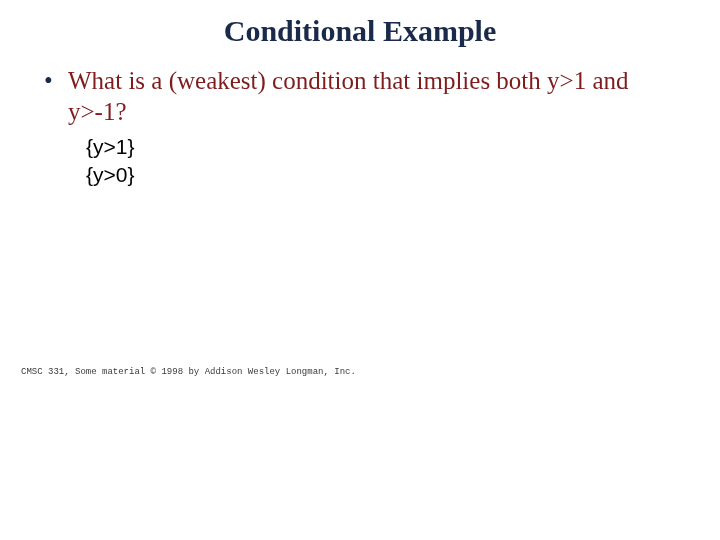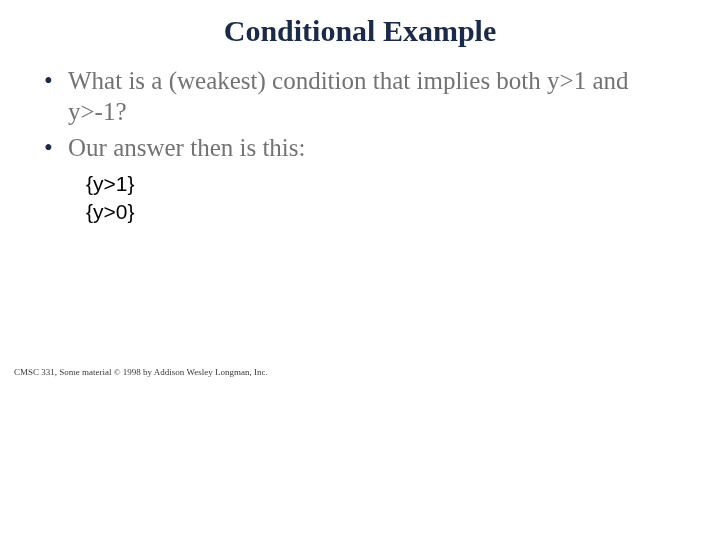--- a/index.html
+++ b/index.html
@@ -33,21 +33,21 @@
     list-style: none;
     margin: 0;
     padding: 0;
   }
   ul.bullets > li {
     position: relative;
     padding-left: 28px;
     font-size: 25px;
     line-height: 1.22;
     margin-bottom: 6px;
-    color: #737373;
+    color: #7f1d1d;
   }
   ul.bullets > li::before {
     content: "•";
     position: absolute;
     left: 4px;
     top: 0;
     font-size: 25px;
     color: #1a2a4a;
   }
   .code-block {
@@ -56,38 +56,37 @@
     font-family: Arial, Helvetica, sans-serif;
     font-size: 21px;
     line-height: 1.35;
     color: #000000;
   }
   .code-line {
     display: block;
   }
   .footer {
     position: absolute;
-    left: 14px;
+    left: 21px;
     bottom: 6px;
     font-size: 9px;
     color: #3a3a3a;
-    font-family: Liberation Serif, serif;
+    font-family: Liberation Mono, monospace;
   }
 </style>
 </head>
 <body>
 
 <div class="slide">
 
   <div class="title">Conditional Example</div>
 
   <div class="body">
     <ul class="bullets">
       <li>What is a (weakest) condition that implies both y&gt;1 and y&gt;-1?</li>
-      <li>Our answer then is this:</li>
     </ul>
 
     <div class="code-block">
       <span class="code-line">{y&gt;1}</span>
       <span class="code-line">{y&gt;0}</span>
     </div>
   </div>
 
   <div class="footer">CMSC 331, Some material © 1998 by Addison Wesley Longman, Inc.</div>
 

